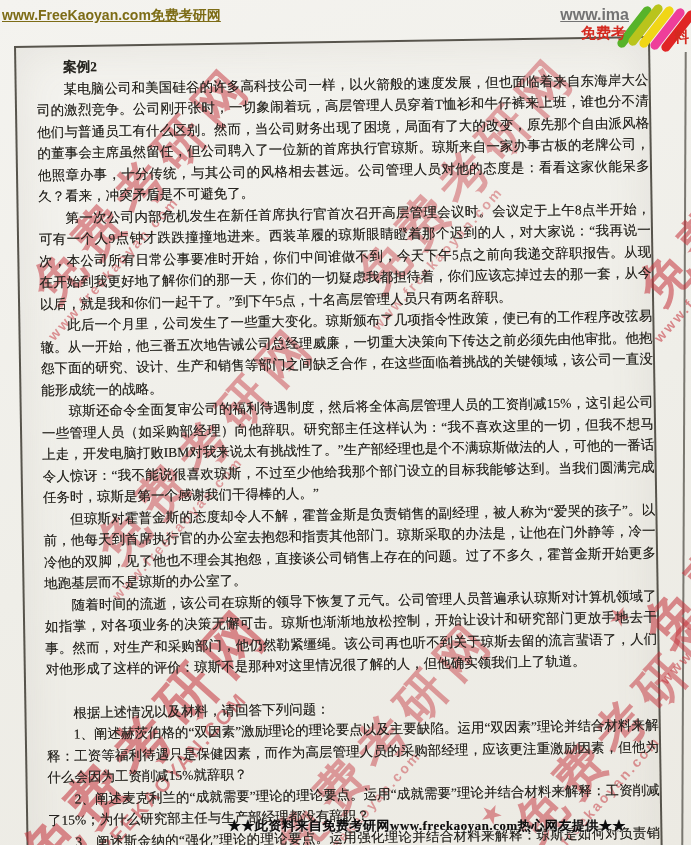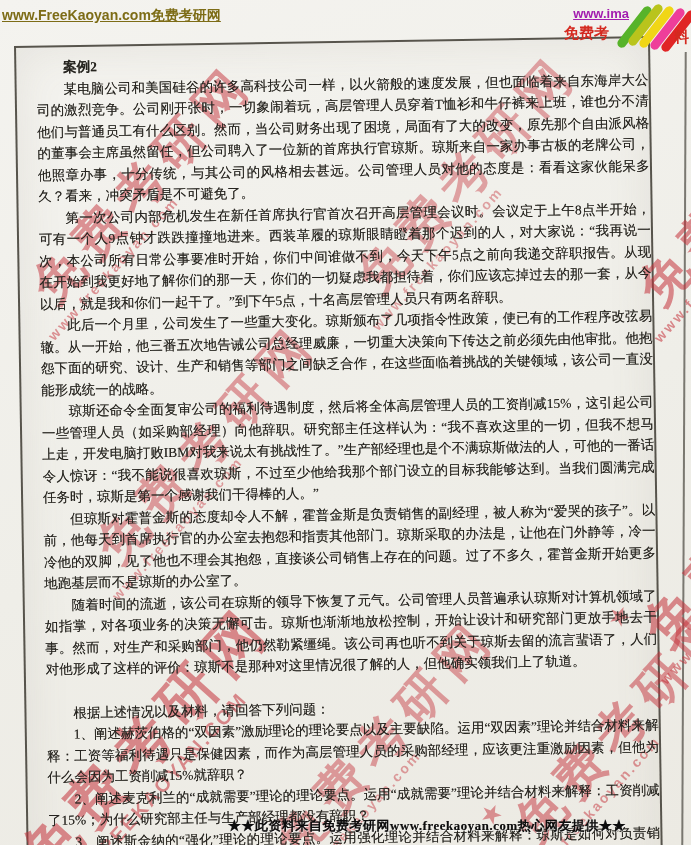--- a/index.html
+++ b/index.html
@@ -22,25 +22,25 @@
   
   .site-link{
     position:absolute;left:2px;top:7px;
     font-family:"Liberation Sans","DejaVu Sans",sans-serif;
     font-size:14px;font-weight:bold;color:#7d6c16;
     text-decoration:underline;letter-spacing:0;white-space:nowrap;
   }
   .logo{position:absolute;right:0;top:0;width:132px;height:58px;}
   .logo .url{
     position:absolute;right:62px;top:6px;
-    font-family:"Liberation Sans",sans-serif;font-size:13px;font-weight:bold;
-    color:#a21caf;text-decoration:underline;white-space:nowrap;
+    font-family:"Liberation Sans",sans-serif;font-size:16px;font-weight:bold;
+    color:#737373;text-decoration:underline;white-space:nowrap;
   }
   .logo .slogan{
-    position:absolute;right:82px;top:24px;
+    position:absolute;right:65px;top:24px;
     font-size:15px;font-weight:bold;color:#d42a20;white-space:nowrap;
   }
   .logo .slogan-tail{
     position:absolute;right:2px;top:28px;
     font-size:15px;font-weight:bold;color:#d42a20;
   }
   .stripe{position:absolute;width:9px;height:50px;border-radius:5px;transform:rotate(38deg);}
   .stripe.c1{background:#57b32a;right:52px;top:2px;}
   .stripe.c2{background:#b9c41c;right:41px;top:0px;}
   .stripe.c3{background:#f0d616;right:30px;top:2px;}

